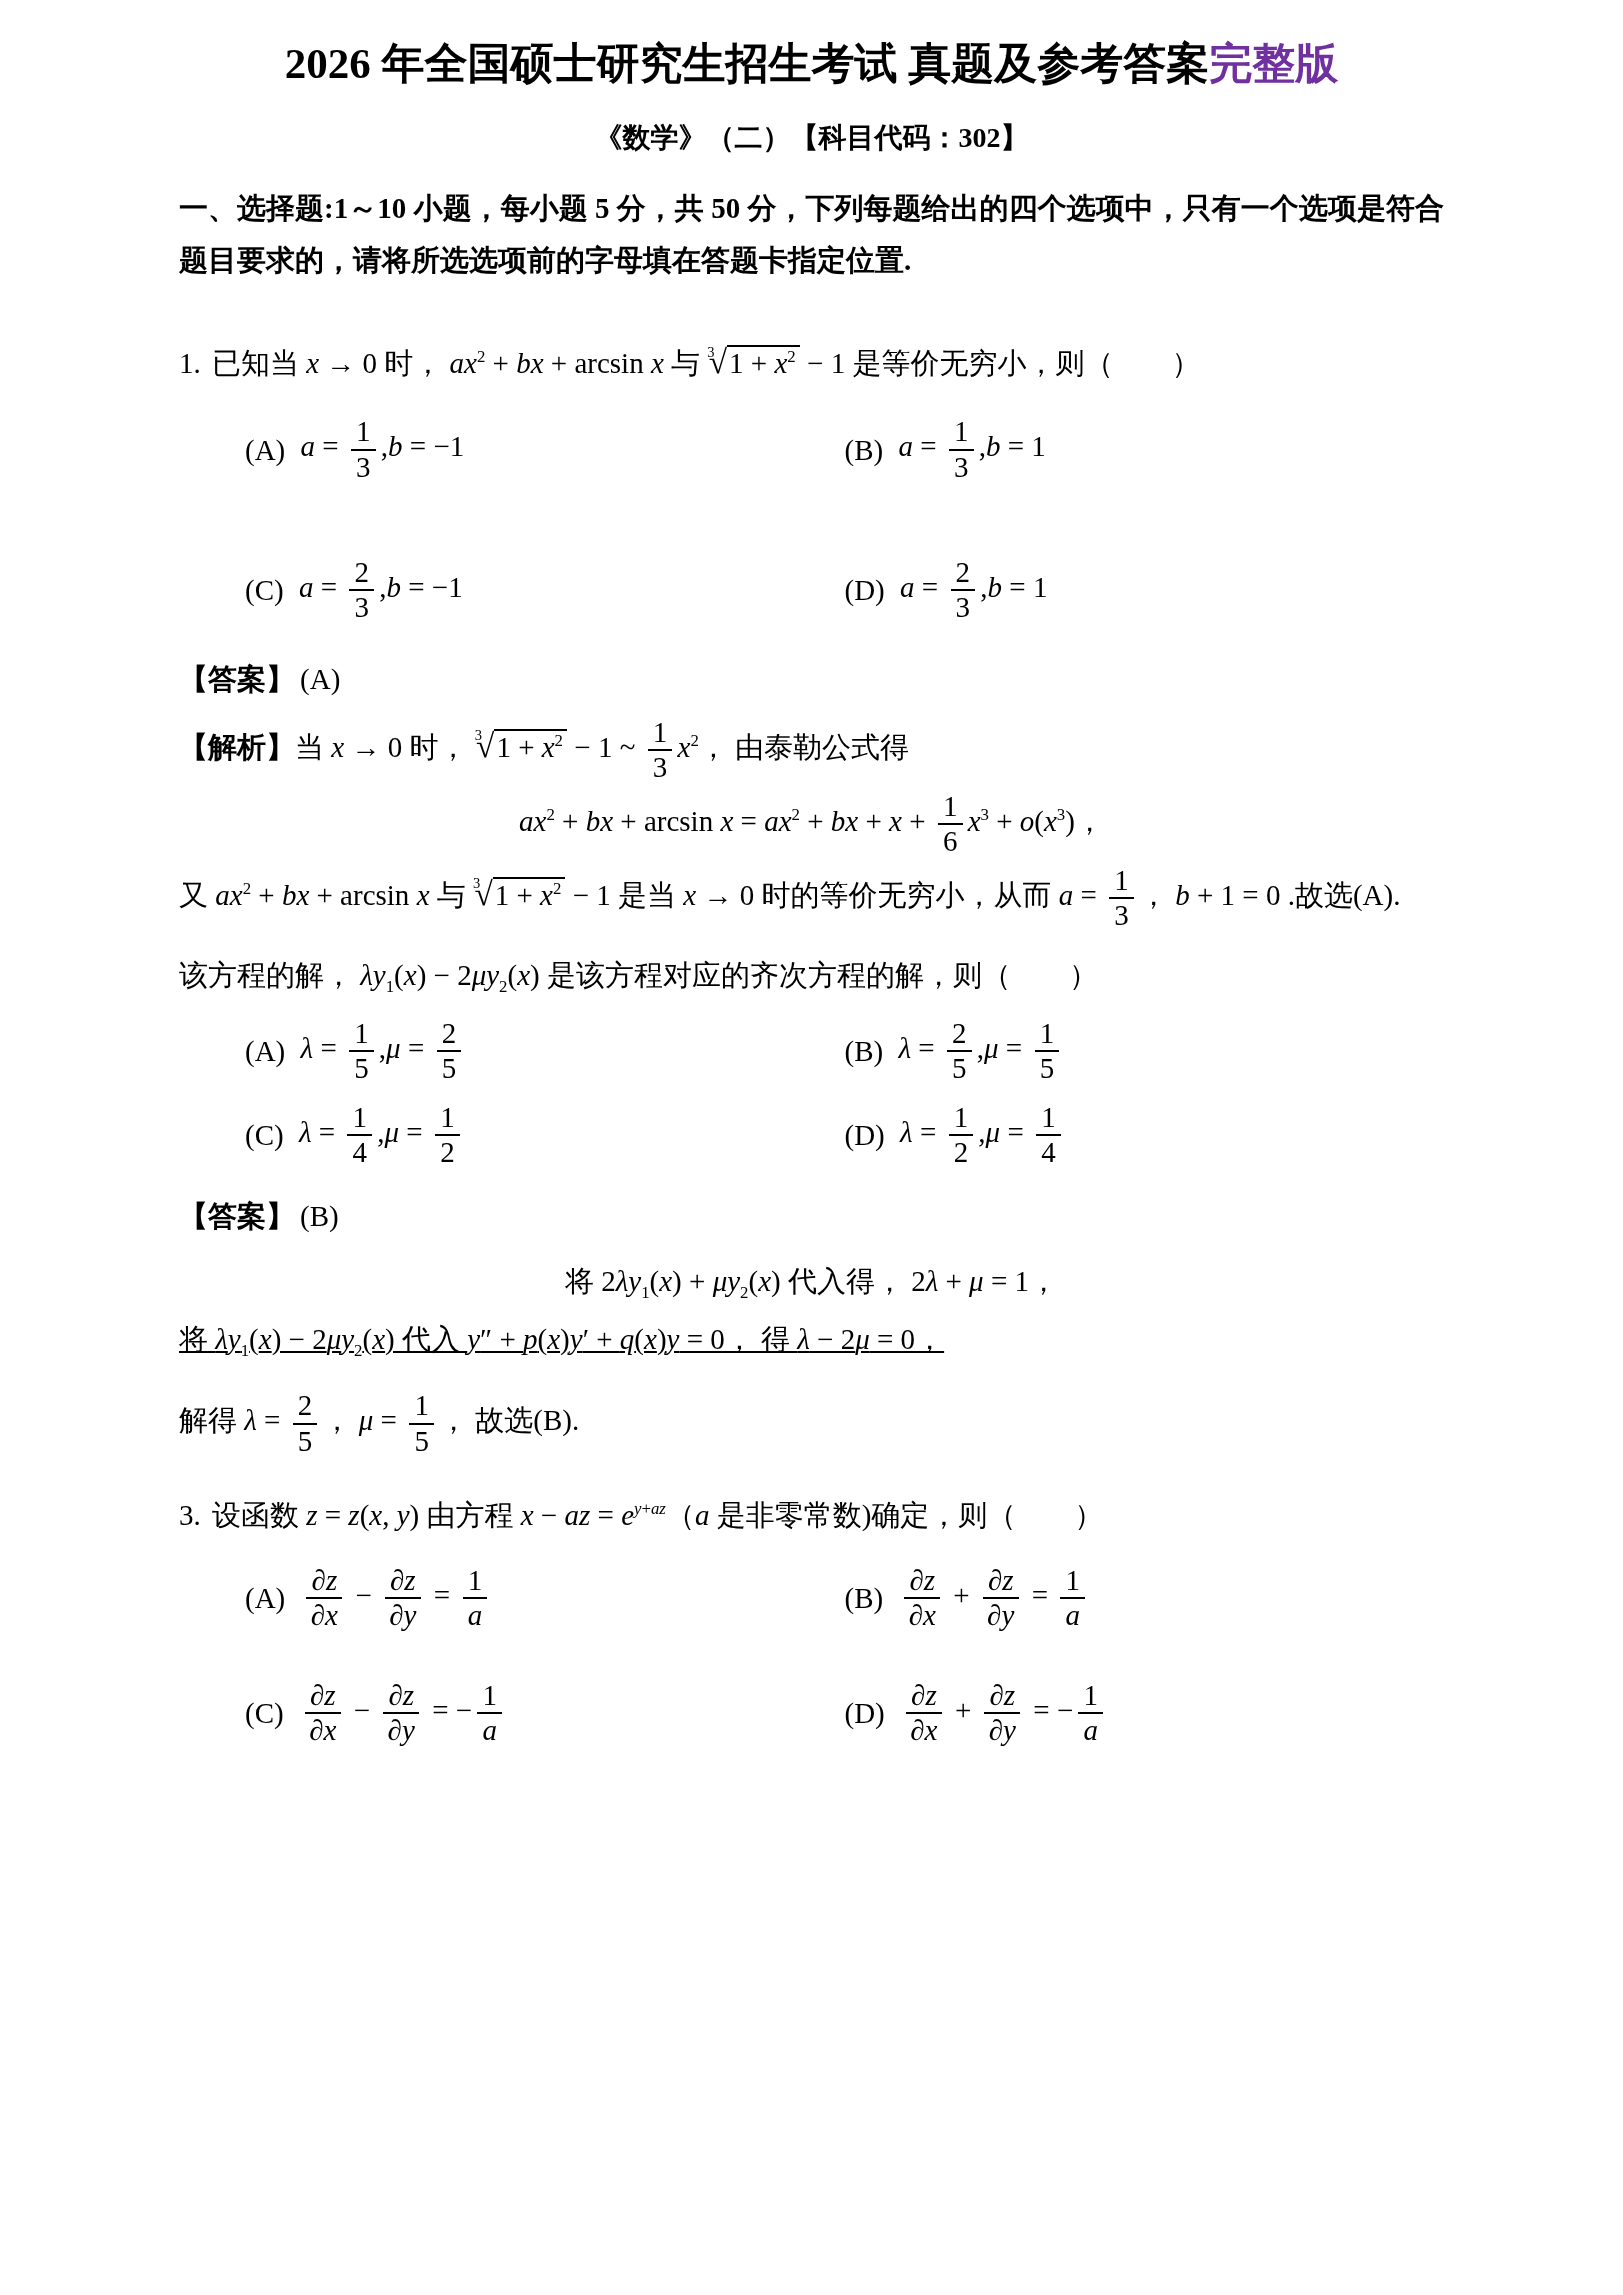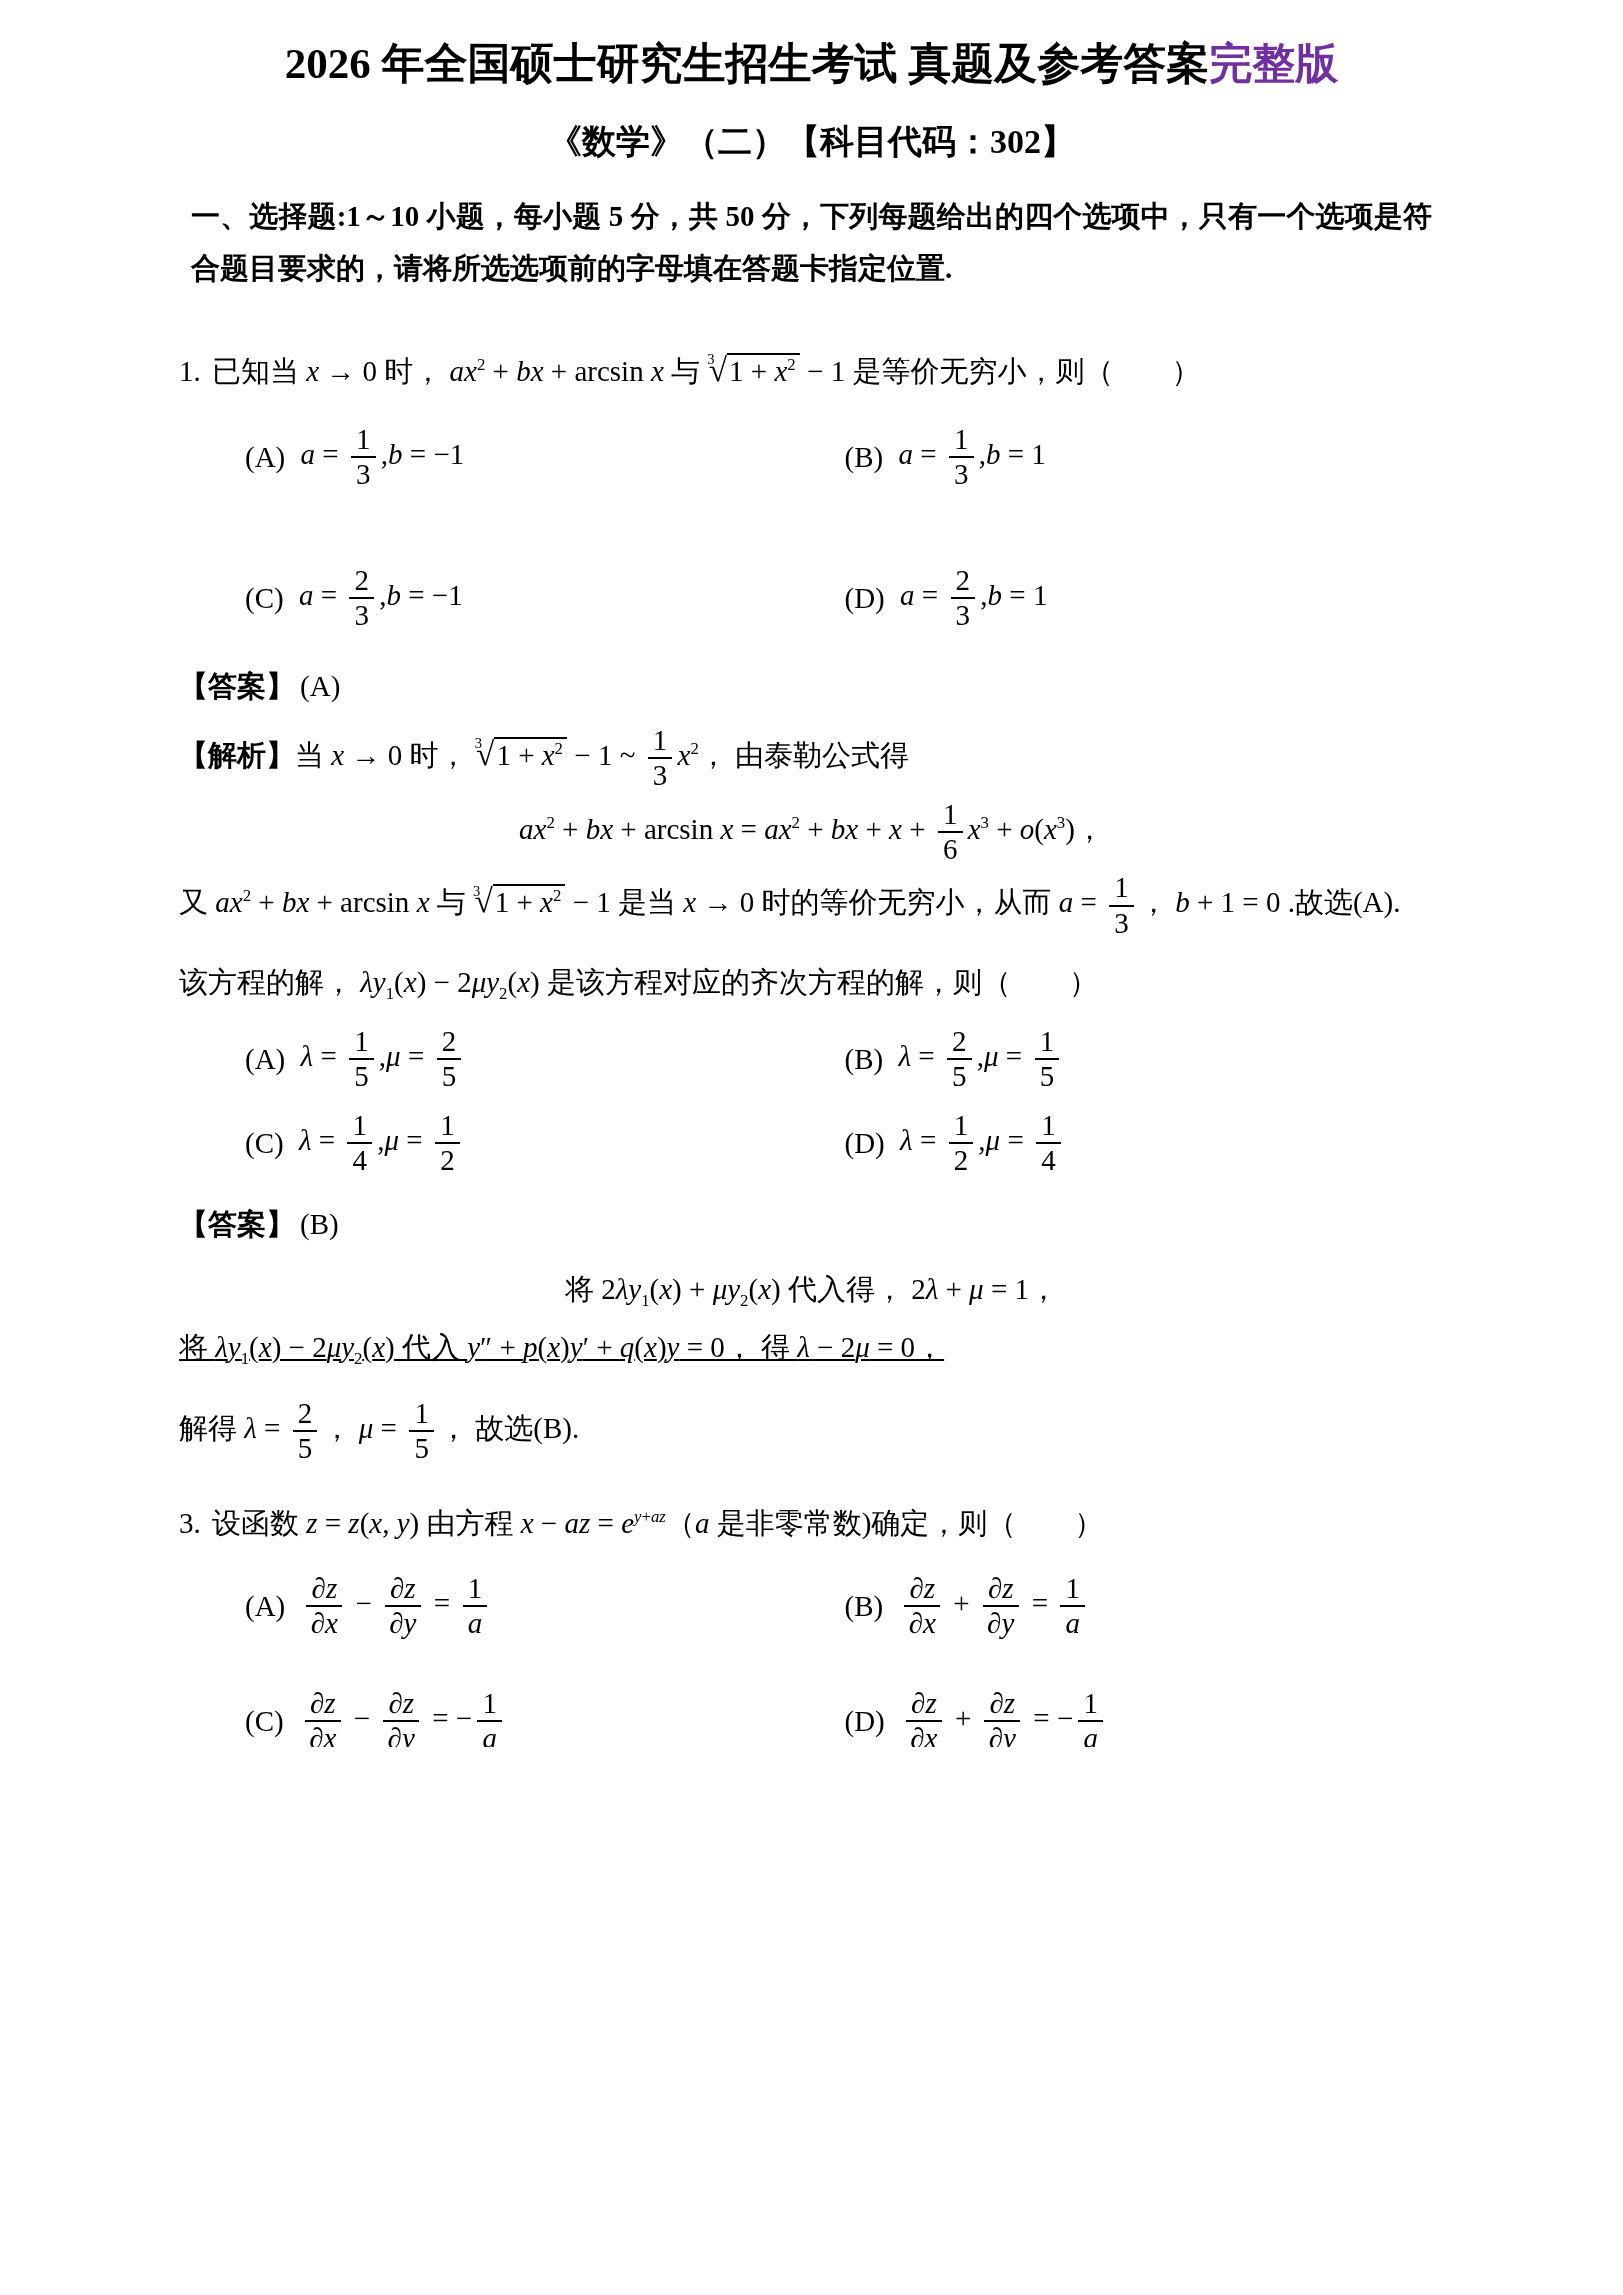--- a/index.html
+++ b/index.html
@@ -8,22 +8,22 @@
     width:1623px;height:1747px;
     box-sizing:border-box;
     padding:36px 179px 0 179px;
     overflow:hidden;
     background:#fff;color:#000;
     font-family:"Liberation Serif","DejaVu Serif",serif;
     font-size:29px;line-height:1.8;
   }
   .title{font-size:43px;font-weight:700;text-align:center;margin:0 0 28px;line-height:1.3;}
   .purple{color:#7030A0;}
-  .subtitle{font-size:34px;font-weight:700;text-align:center;margin:0 0 25.6px;line-height:1.3;}
-  .intro{font-weight:700;margin:0 12px 46px;text-align:justify;}
+  .subtitle{font-size:28px;font-weight:700;text-align:center;margin:0 0 25.6px;line-height:1.3;}
+  .intro{font-weight:700;margin:0 0 46px;text-align:justify;}
   p{margin:0;}
   .stem{margin:0 0 23px;}
   .qnum{margin-right:11.2px;}
   i{font-style:italic;}
   sup{font-size:.58em;}
   sub{font-size:.58em;}
   .opts{display:grid;grid-template-columns:1fr 1fr;margin:0 0 25.6px 66px;}
   .opts-q1{row-gap:72px;margin-bottom:28px;}
   .opts-q2{row-gap:15.3px;margin-bottom:20.4px;}
   .opts-q3{row-gap:46px;margin-bottom:31px;}

